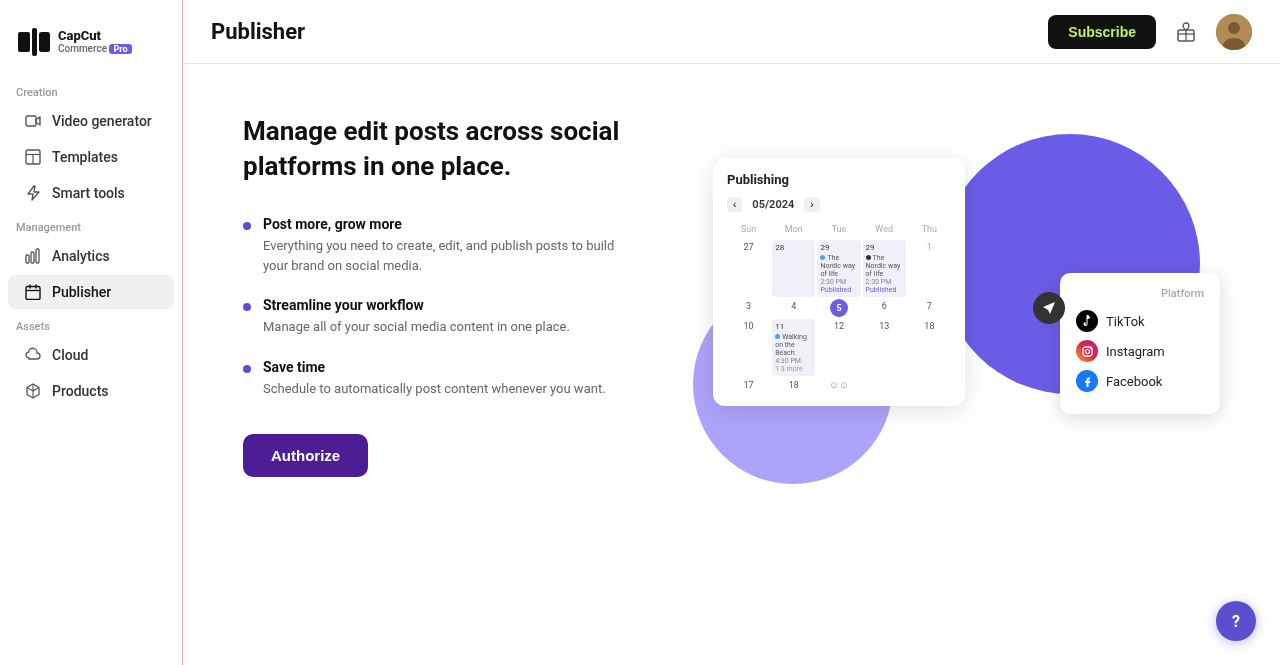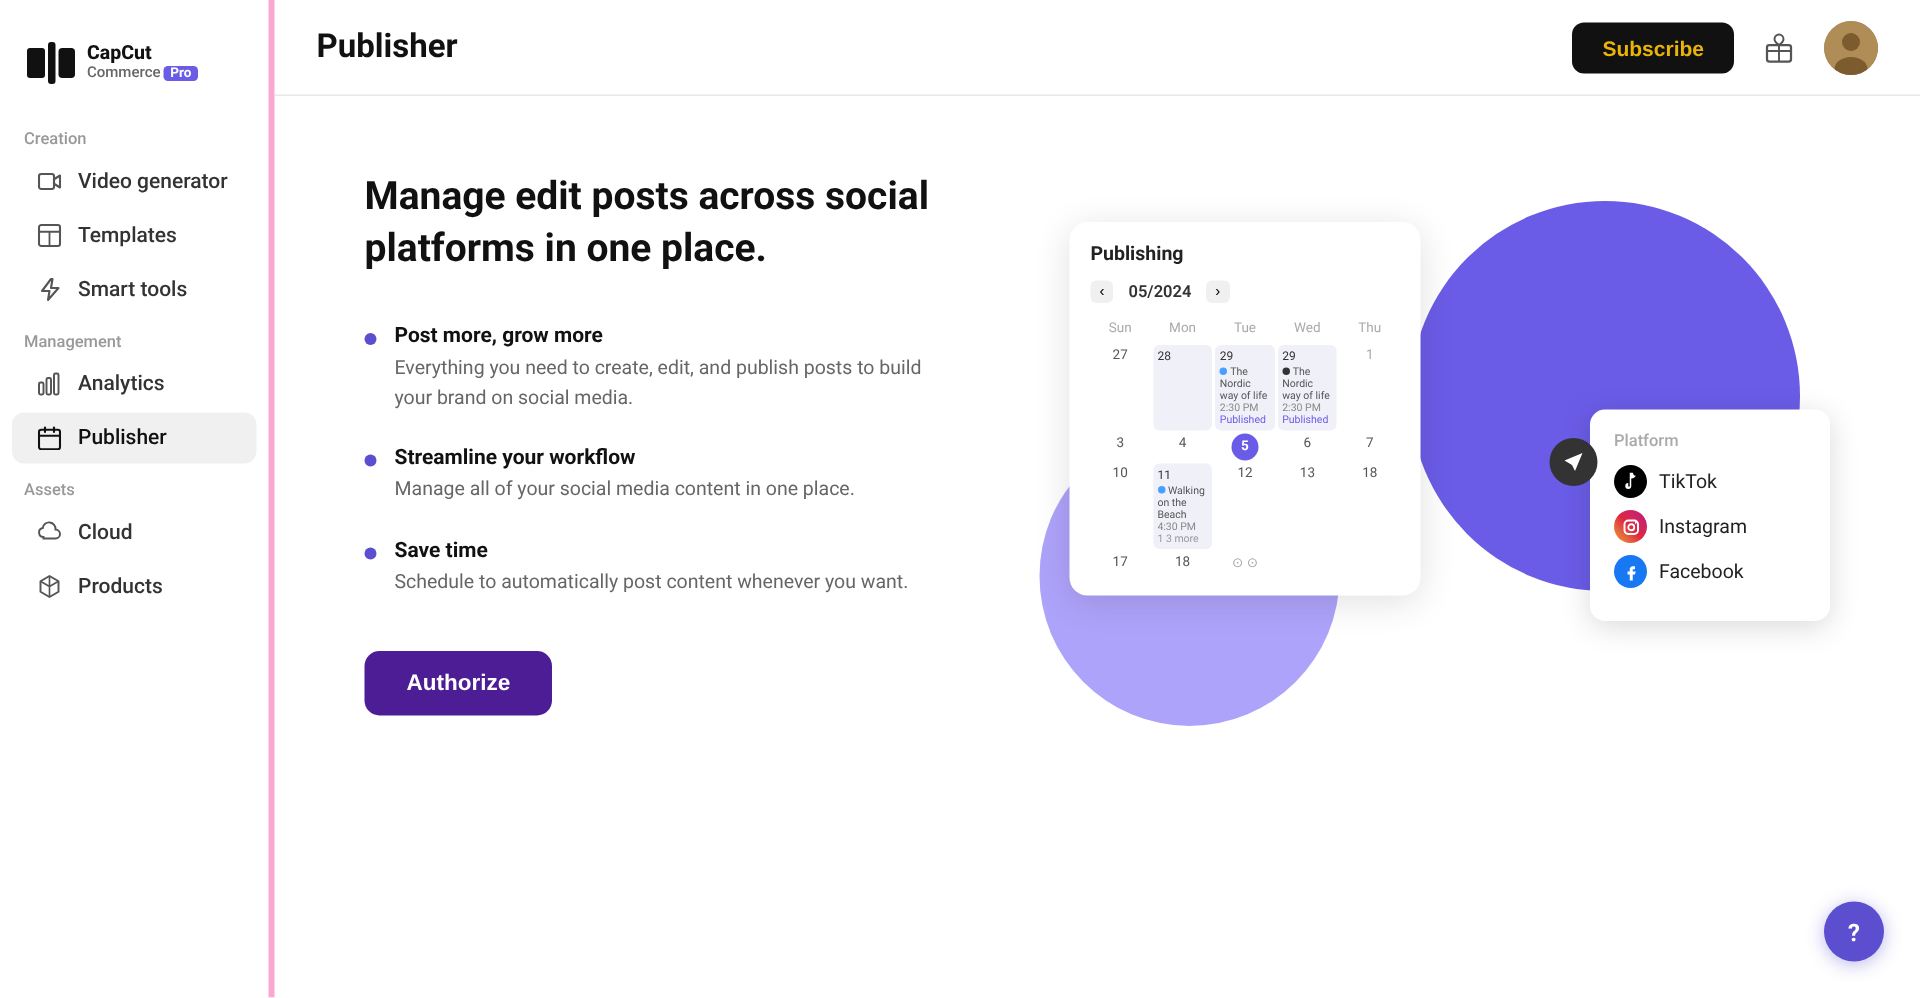--- a/index.html
+++ b/index.html
@@ -3,21 +3,21 @@
   <meta charset="utf-8">
   <style>
     * { margin: 0; padding: 0; box-sizing: border-box; }
     body { font-family: -apple-system, BlinkMacSystemFont, 'Segoe UI', Roboto, sans-serif; background: #fff; display: flex; height: 665px; overflow: hidden; }
 
     
     #sidebar {
       width: 183px;
       min-width: 183px;
       background: #fff;
-      border-right: 4px solid #f9a8d4;
+      border-right: 1px solid #f9a8d4;
       display: flex;
       flex-direction: column;
       padding: 16px 0;
     }
     .logo-text {
       display: flex;
       flex-direction: column;
       line-height: 1.1;
     }
 
@@ -75,21 +75,21 @@
       font-weight: 700;
       color: #111;
     }
     .header-right {
       display: flex;
       align-items: center;
       gap: 12px;
     }
     .subscribe-btn {
       background: #111;
-      color: #eab308;
+      color: #bef264;
       border: none;
       border-radius: 8px;
       padding: 9px 20px;
       font-size: 14px;
       font-weight: 600;
       cursor: pointer;
     }
     .gift-icon-btn {
       width: 36px;
       height: 36px;
@@ -219,22 +219,22 @@
       opacity: 0.7;
     }
 
     
     .calendar-card {
       position: absolute;
       background: #fff;
       border-radius: 12px;
       box-shadow: 0 4px 24px rgba(0,0,0,0.12);
       padding: 14px;
-      width: 234px;
-      top: 34px;
+      width: 252px;
+      top: 44px;
       left: 30px;
       z-index: 2;
     }
 
     .cal-header {
       font-size: 12px;
       font-weight: 600;
       color: #333;
       margin-bottom: 10px;
       display: flex;
@@ -282,20 +282,21 @@
     .platform-popup {
       position: absolute;
       background: #fff;
       border-radius: 10px;
       box-shadow: 0 4px 20px rgba(0,0,0,0.15);
       padding: 14px 16px;
       width: 160px;
       bottom: 100px;
       right: 0px;
       z-index: 3;
+      text-align: right;
     }
 
     .platform-title {
       font-size: 11px;
       color: #aaa;
       margin-bottom: 10px;
       font-weight: 500;
     }
 
     .platform-item {

